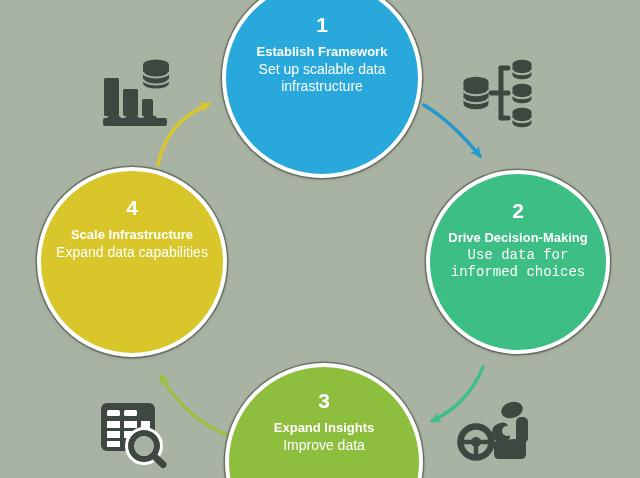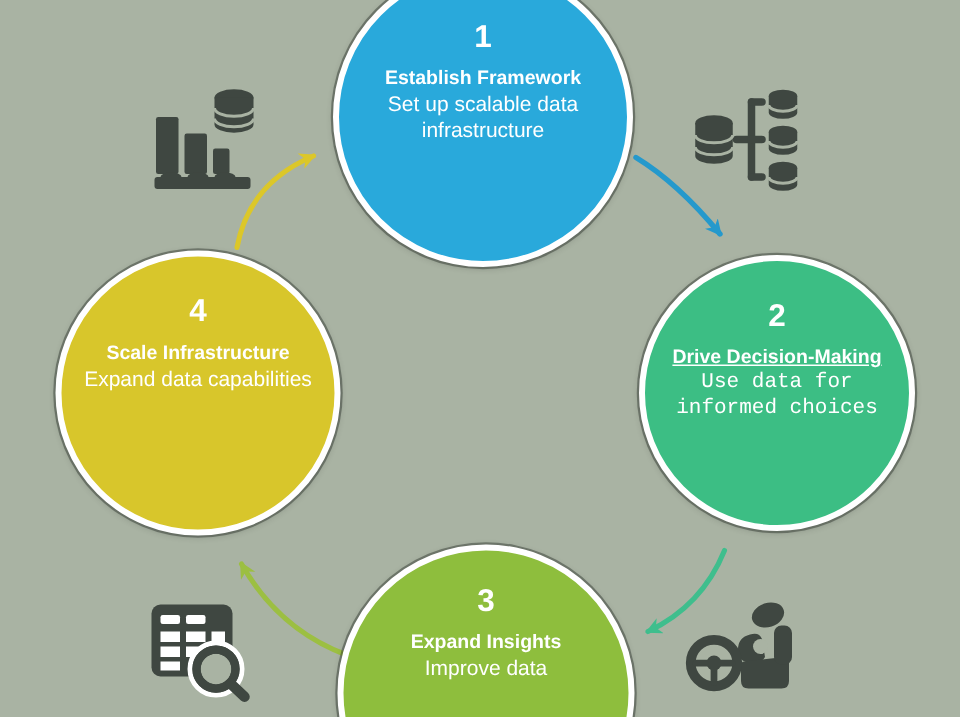--- a/index.html
+++ b/index.html
@@ -17,21 +17,21 @@
     box-sizing:border-box;
     display:flex;flex-direction:column;align-items:center;
     color:#ffffff;text-align:center;
   }
   .circle .num{font-size:21px;font-weight:bold;line-height:1.2;}
   .circle .title{font-size:13px;font-weight:bold;line-height:1.17;margin-top:7px;}
   .circle .subtitle{font-size:14px;line-height:1.22;margin-top:2px;}
   .c1{left:222px;top:-22px;width:200px;height:200px;padding-top:30px;}
   .c1 .title{width:150px;} .c1 .subtitle{width:170px;}
   .c2{left:426px;top:170px;width:184px;height:184px;padding-top:24px;}
-  .c2 .title{width:165px;text-decoration:underline;} .c2 .subtitle{width:160px;font-family:Liberation Mono, monospace;}
+  .c2 .title{width:165px;} .c2 .subtitle{width:160px;font-family:Liberation Mono, monospace;}
   .c3{left:225px;top:363px;width:198px;height:198px;padding-top:21px;}
   .c3 .title{width:180px;} .c3 .subtitle{width:175px;}
   .c4{left:37px;top:167px;width:190px;height:190px;padding-top:24px;}
   .c4 .title{width:130px;} .c4 .subtitle{width:180px;}
 </style>
 </head>
 <body>
 
 <div class="canvas" style="background-color: rgb(169, 179, 163);">
 

